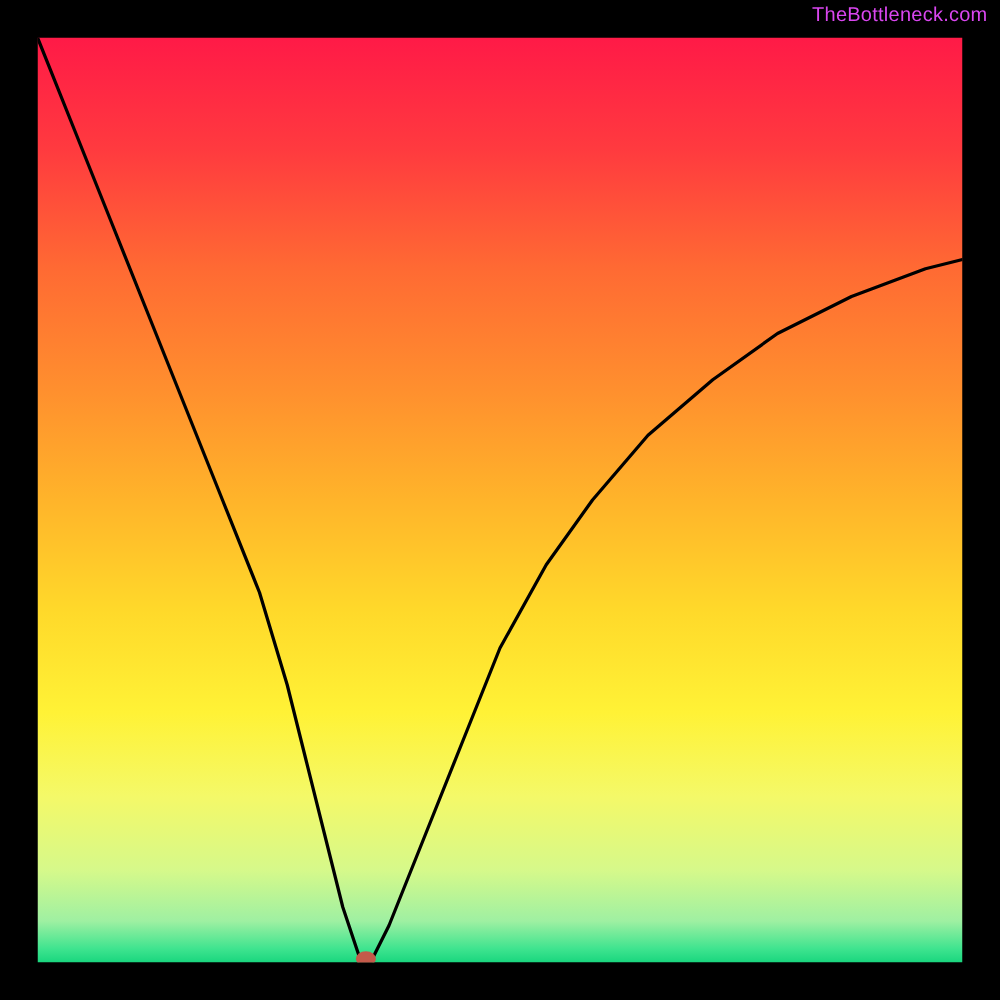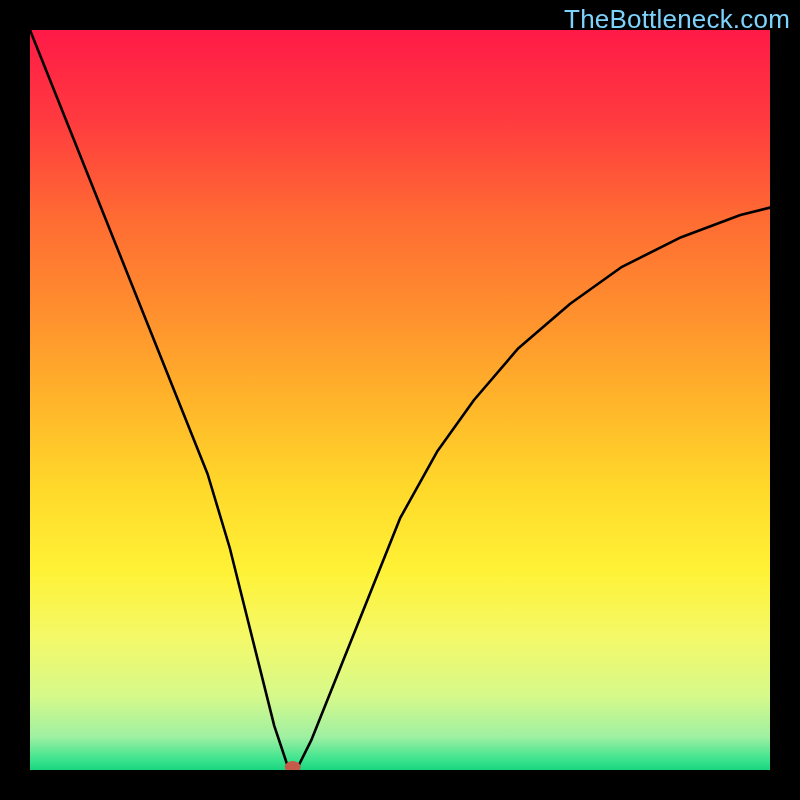--- a/index.html
+++ b/index.html
@@ -22,22 +22,22 @@
     left: 30px;
     top: 30px;
     width: 740px;
     height: 740px;
     
   }
   .watermark {
     position: absolute;
     top: 4px;
     right: 10px;
-    color: #7dd3fc;
-    font-size: 26px;
+    color: #d946ef;
+    font-size: 16px;
     font-weight: 500;
     letter-spacing: 0.2px;
     user-select: none;
     text-align: center;
   }
   svg {
     position: absolute;
     left: 0;
     top: 0;
   }

